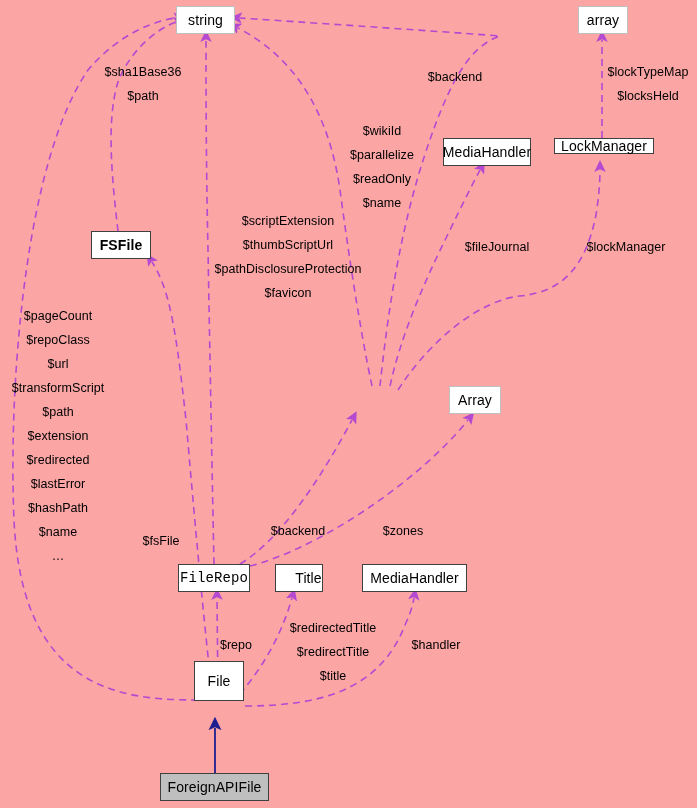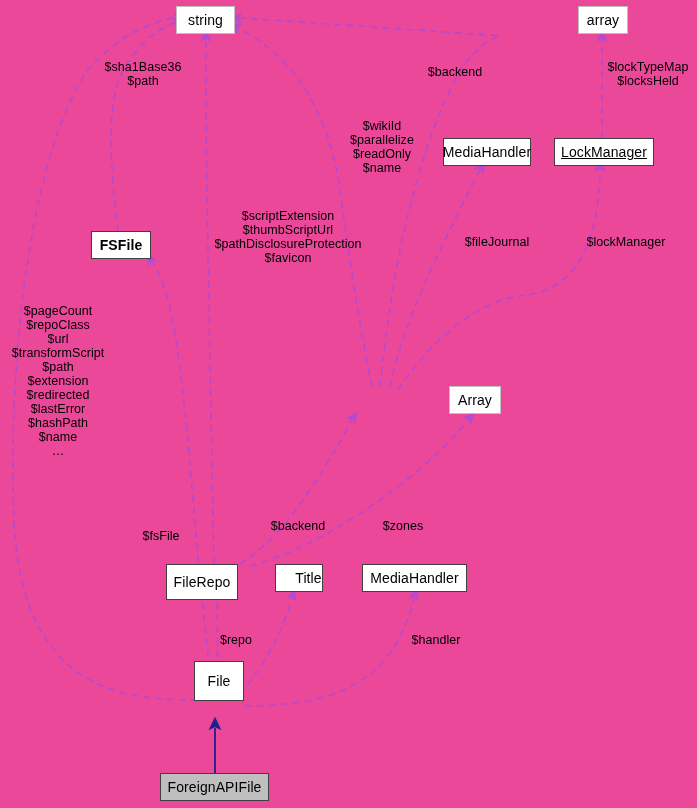--- a/index.html
+++ b/index.html
@@ -8,21 +8,21 @@
     padding: 0;
     background: #ffffff;
   }
   body {
     font-family: "Liberation Sans", sans-serif;
   }
   #diagram-root {
     position: relative;
     width: 697px;
     height: 808px;
-    background: #ec4899;
+    background: #fca5a5;
     overflow: hidden;
   }
   #edge-layer {
     position: absolute;
     left: 0;
     top: 0;
     width: 697px;
     height: 808px;
   }
   .node {
@@ -44,21 +44,21 @@
   .node.faint {
     border: 1.5px solid #c0c0c0;
   }
   .node.current {
     border: 1.6px solid #404040;
     background: #bfbfbf;
   }
   .edge-label {
     position: absolute;
     font-size: 12.5px;
-    line-height: 14px;
+    line-height: 24px;
     color: #000000;
     white-space: pre;
     text-align: center;
     letter-spacing: 0.05px;
   }
 </style>
 </head>
 <body>
 
 <div id="diagram-root">
@@ -105,24 +105,24 @@
 
     <g stroke="#1f1f8f" stroke-width="1.8" fill="none">
 
       <path d="M215,773 L215,728" marker-end="url(#arrow-inherit)"></path>
     </g>
   </svg>
 
   <div class="node faint" style="left:176px; top:6px;   width:59px;  height:28px;">string</div>
   <div class="node faint" style="left:578px; top:6px;   width:50px;  height:28px;">array</div>
   <div class="node solid" style="left:443px; top:138px; width:88px;  height:28px;">MediaHandler</div>
-  <div class="node solid" style="left:554px; top:138px; width:100px; height:28px;text-decoration:underline;">LockManager</div>
+  <div class="node solid" style="left:554px; top:138px; width:100px; height:16px;">LockManager</div>
   <div class="node solid" style="left:91px;  top:231px; width:60px;  height:28px;font-weight:bold;">FSFile</div>
   <div class="node faint" style="left:449px; top:386px; width:52px;  height:28px;">Array</div>
-  <div class="node solid" style="left:166px; top:564px; width:72px;  height:36px;">FileRepo</div>
+  <div class="node solid" style="left:178px; top:564px; width:72px;  height:28px;font-family:Liberation Mono, monospace;">FileRepo</div>
   <div class="node solid" style="left:275px; top:564px; width:48px;  height:28px;padding-left:19px;">Title</div>
   <div class="node solid" style="left:362px; top:564px; width:105px; height:28px;">MediaHandler</div>
   <div class="node solid" style="left:194px; top:661px; width:50px;  height:40px;">File</div>
   <div class="node current" style="left:160px; top:773px; width:109px; height:28px;">ForeignAPIFile</div>
 
   <div class="edge-label" style="left:0px;   top:60px;  width:286px;">$sha1Base36
 $path</div>
   <div class="edge-label" style="left:355px; top:65px;  width:200px;">$backend</div>
   <div class="edge-label" style="left:548px; top:60px;  width:200px;">$lockTypeMap
 $locksHeld</div>
@@ -144,15 +144,18 @@
 $extension
 $redirected
 $lastError
 $hashPath
 $name
 …</div>
   <div class="edge-label" style="left:61px;  top:519px; width:200px;margin-top:10px;">$fsFile</div>
   <div class="edge-label" style="left:198px; top:519px; width:200px;">$backend</div>
   <div class="edge-label" style="left:303px; top:519px; width:200px;">$zones</div>
   <div class="edge-label" style="left:136px; top:633px; width:200px;">$repo</div>
+  <div class="edge-label" style="left:233px; top:616px; width:200px;">$redirectedTitle
+$redirectTitle
+$title</div>
   <div class="edge-label" style="left:336px; top:633px; width:200px;">$handler</div>
 
 </div>
 
 </body></html>

